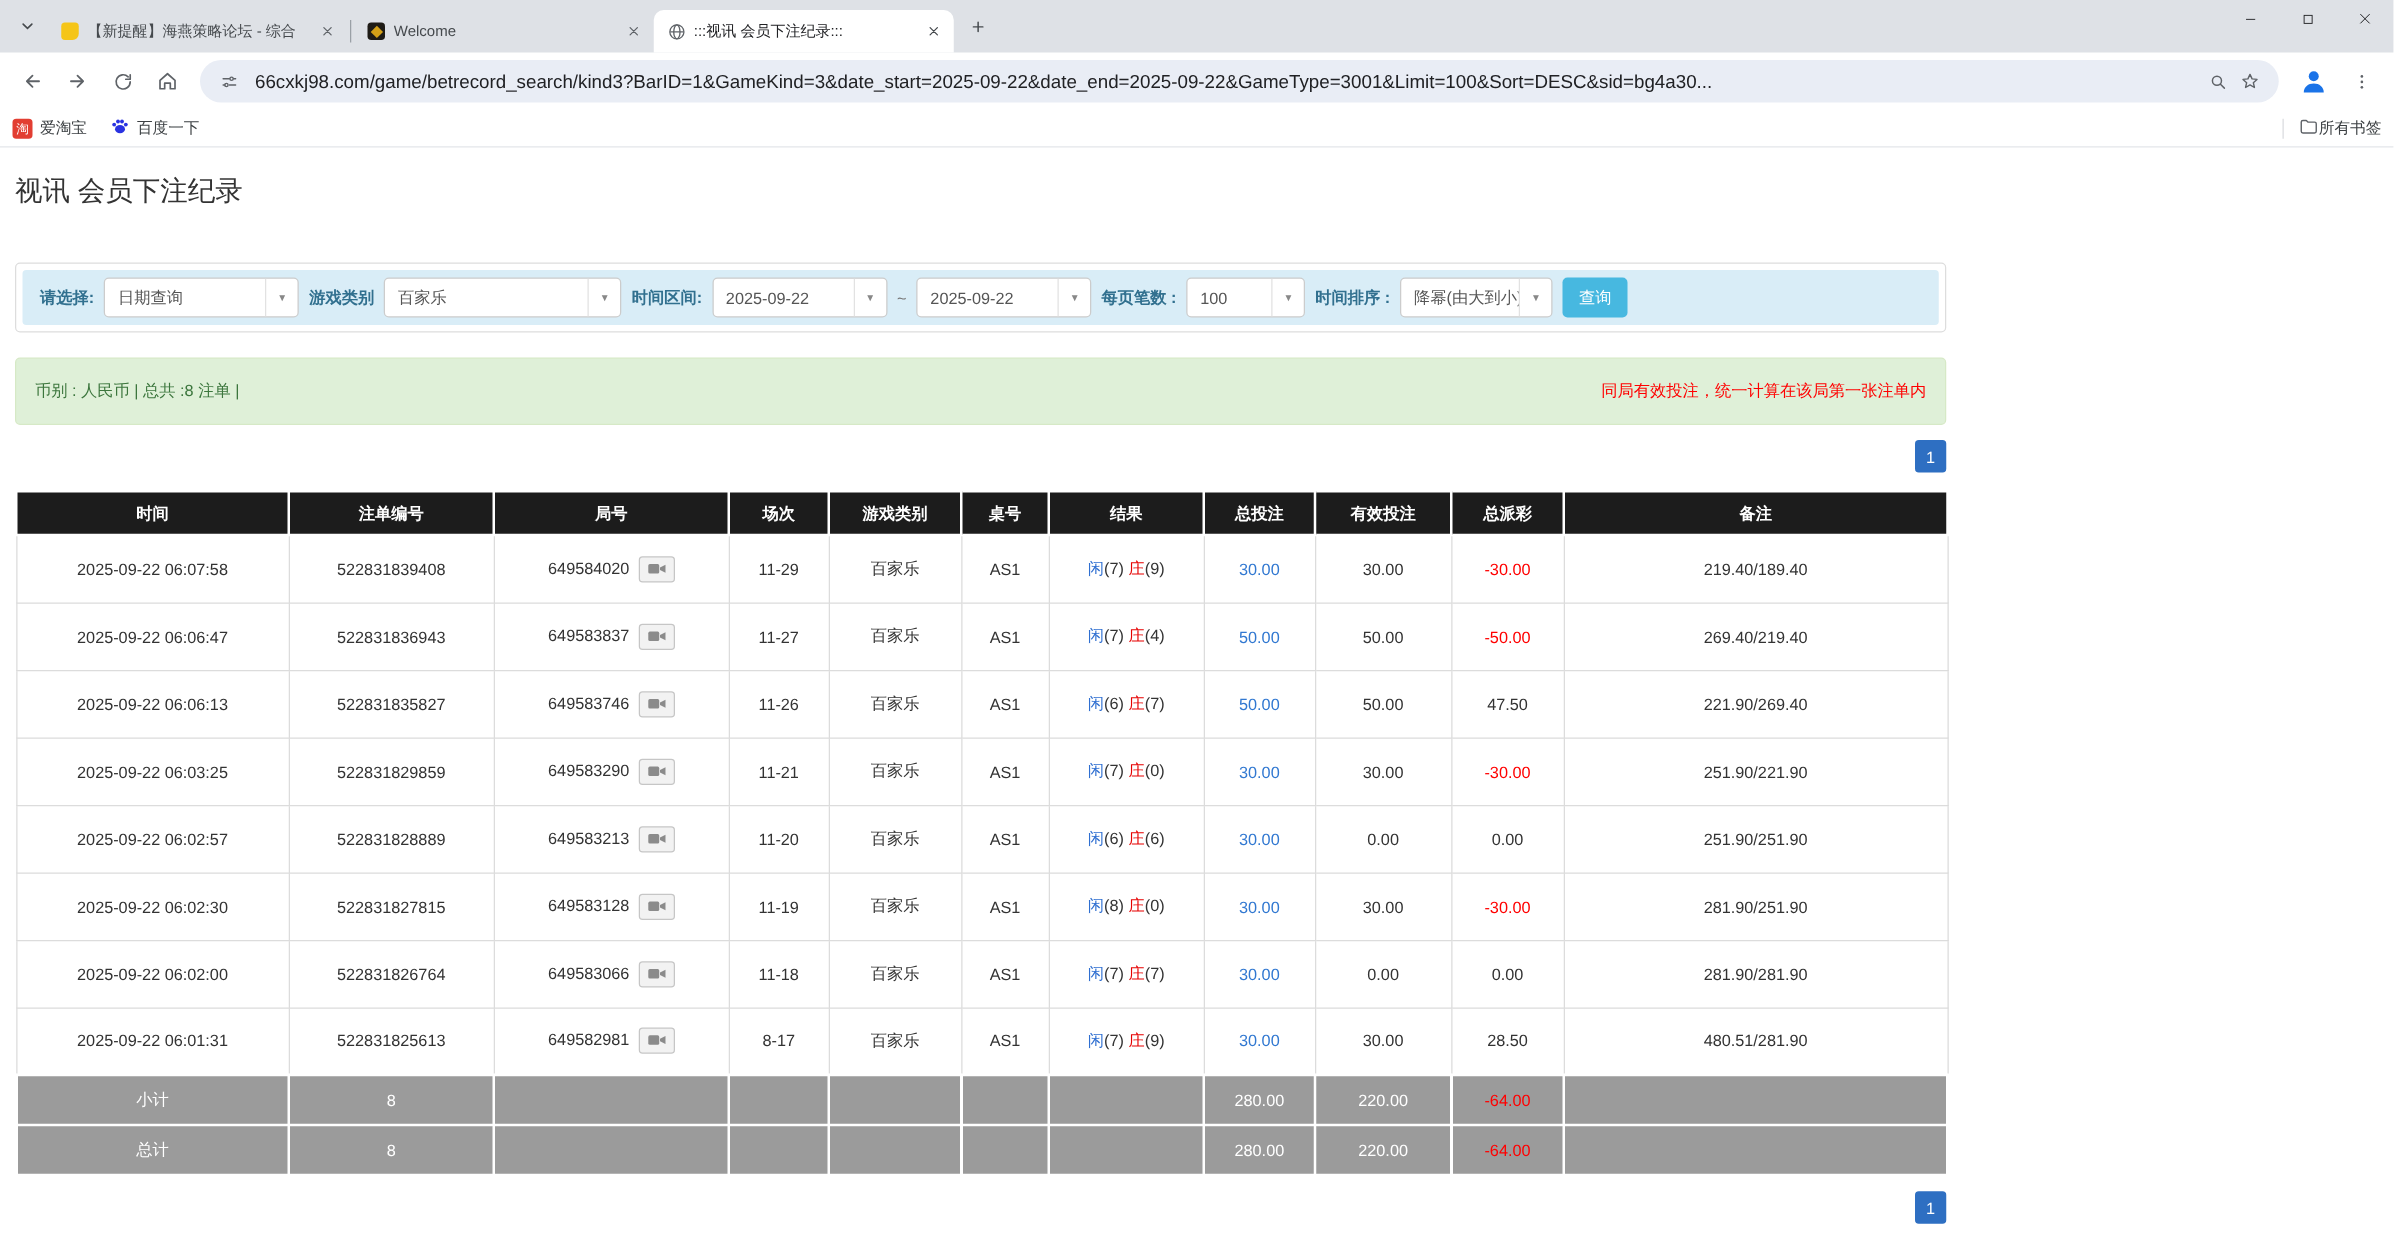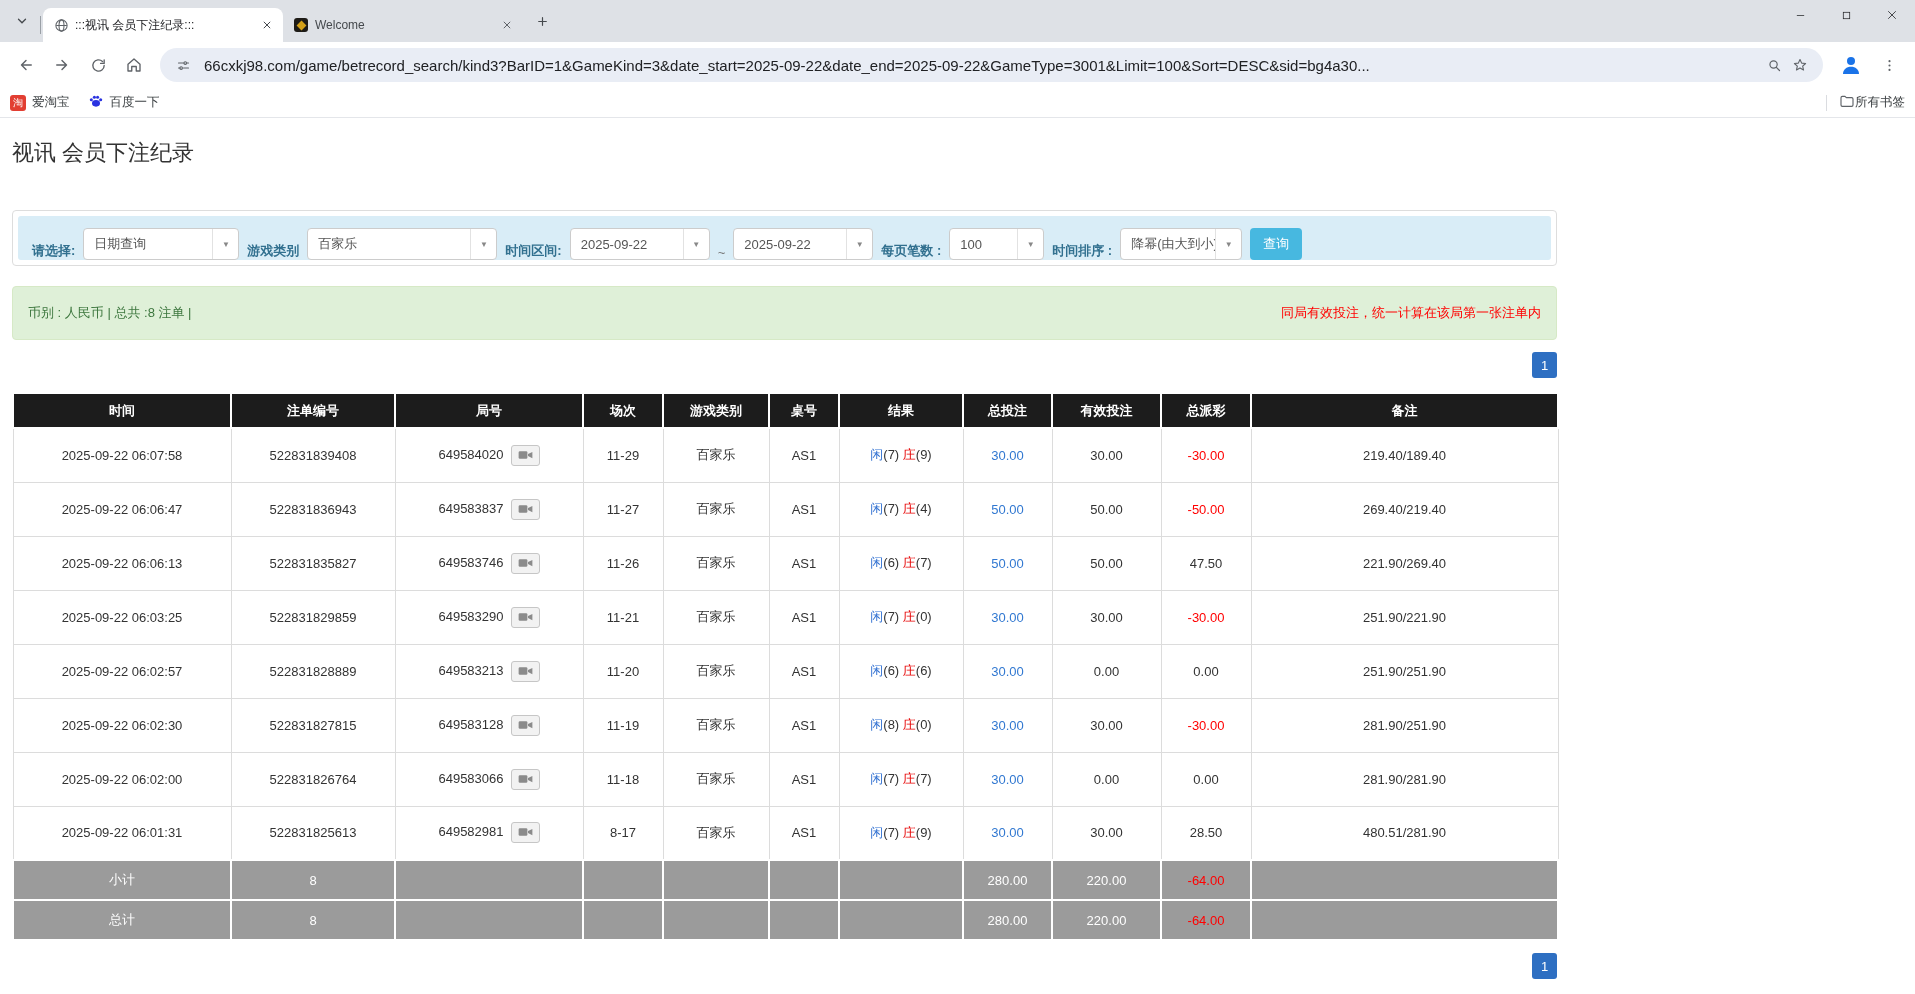--- a/index.html
+++ b/index.html
@@ -36,21 +36,21 @@
   .bm-fav-tao { width:16px; height:16px; background:#e23e32; color:#fff; border-radius:3px; font-size:10px; display:flex; align-items:center; justify-content:center; }
   .bm-right { margin-left:auto; display:flex; align-items:center; }
   .bm-sep { width:1px; height:16px; background:#dadce0; margin-right:12px; }
 
   
   .page { padding:20px 0 0 12px; }
   .content { width:1545px; }
   .page-title { font-size:22px; color:#333; font-weight:400; margin-bottom:42px; }
 
   .filter-panel { border:1px solid #ddd; border-radius:4px; padding:5px; margin-bottom:20px; background:#fff; }
-  .filter-bar { background:#d9edf7; border-radius:3px; height:44px; display:flex; align-items:flex-end; padding:0 14px; gap:8px; }
+  .filter-bar { background:#d9edf7; border-radius:3px; height:44px; display:flex; align-items:center; padding:0 14px; gap:8px; }
   .f-label { font-size:13px; font-weight:bold; color:#31708f; white-space:nowrap; }
   .sel { background:#fff; border:1px solid #ccc; border-radius:4px; height:32px; display:flex; align-items:center; font-size:13px; color:#555; cursor:pointer; }
   .sel .sel-text { padding:0 10px; flex:1; white-space:nowrap; overflow:hidden; }
   .sel .sel-arrow { width:26px; height:100%; display:flex; align-items:center; justify-content:center; color:#888; font-size:8px; border-left:1px solid #e2e2e2; }
   .w-sel1 { width:156px;gap:26px; } .w-game { width:190px; } .w-date { width:140px; } .w-pp { width:95px; } .w-sort { width:122px; }
   .tilde { color:#777; font-size:13px; }
   .search-btn { background:#47b8e0; color:#fff; border:none; border-radius:4px; height:32px; padding:0 13px; font-size:13px; cursor:pointer; }
 
   .summary-bar { background:#dff0d8; border:1px solid #d6e9c6; border-radius:4px; height:54px; display:flex; align-items:center; justify-content:space-between; padding:0 15px; margin-bottom:10px; }
   .summary-left { font-size:13px; color:#3c763d; }
@@ -74,46 +74,57 @@
 <body>
 
 <div class="screen">
 
   <div class="tabstrip">
     <div class="tab-search-btn">
       <svg class="sicon" width="14" height="14" viewBox="0 0 24 24">
           <path d="m6 9 6 6 6-6" fill="none" stroke="#45494d" stroke-width="2.2" stroke-linecap="round"></path>
         </svg>
     </div>
-    <div class="tab-divider"></div>
-    <div class="tab active">
+    <div class="tab">
       <span class="tab-ico">
-        <svg width="15" height="15" viewBox="0 0 24 24" fill="none" stroke="#5f6368" stroke-width="1.7">
-            <circle cx="12" cy="12" r="9"></circle>
-            <ellipse cx="12" cy="12" rx="4" ry="9"></ellipse>
-            <path d="M3.5 12h17"></path>
-          </svg>
-      </span>
-      <span class="tab-title">:::视讯 会员下注纪录:::</span>
+          <span class="ico-yellow"></span>
+        </span>
+      <span class="tab-title">【新提醒】海燕策略论坛 - 综合</span>
       <span class="tab-close">
           <svg width="10" height="10" viewBox="0 0 24 24">
-            <path d="M5 5l14 14M19 5 5 19" stroke="#45494d" stroke-width="2.4" stroke-linecap="round"></path>
+            <path d="M5 5l14 14M19 5 5 19" stroke="#5f6368" stroke-width="2.4" stroke-linecap="round"></path>
           </svg>
         </span>
     </div>
+    <div class="tab-divider"></div>
     <div class="tab">
       <span class="tab-ico">
           <span class="ico-dark">
             <i></i>
           </span>
         </span>
       <span class="tab-title">Welcome</span>
       <span class="tab-close">
           <svg width="10" height="10" viewBox="0 0 24 24">
             <path d="M5 5l14 14M19 5 5 19" stroke="#5f6368" stroke-width="2.4" stroke-linecap="round"></path>
+          </svg>
+        </span>
+    </div>
+    <div class="tab active">
+      <span class="tab-ico">
+        <svg width="15" height="15" viewBox="0 0 24 24" fill="none" stroke="#5f6368" stroke-width="1.7">
+            <circle cx="12" cy="12" r="9"></circle>
+            <ellipse cx="12" cy="12" rx="4" ry="9"></ellipse>
+            <path d="M3.5 12h17"></path>
+          </svg>
+      </span>
+      <span class="tab-title">:::视讯 会员下注纪录:::</span>
+      <span class="tab-close">
+          <svg width="10" height="10" viewBox="0 0 24 24">
+            <path d="M5 5l14 14M19 5 5 19" stroke="#45494d" stroke-width="2.4" stroke-linecap="round"></path>
           </svg>
         </span>
     </div>
     <div class="newtab-btn">
       <svg width="13" height="13" viewBox="0 0 24 24">
           <path d="M12 5v14M5 12h14" stroke="#45494d" stroke-width="2.2" stroke-linecap="round"></path>
         </svg>
     </div>
     <div class="win-controls">
       <div class="win-btn">

